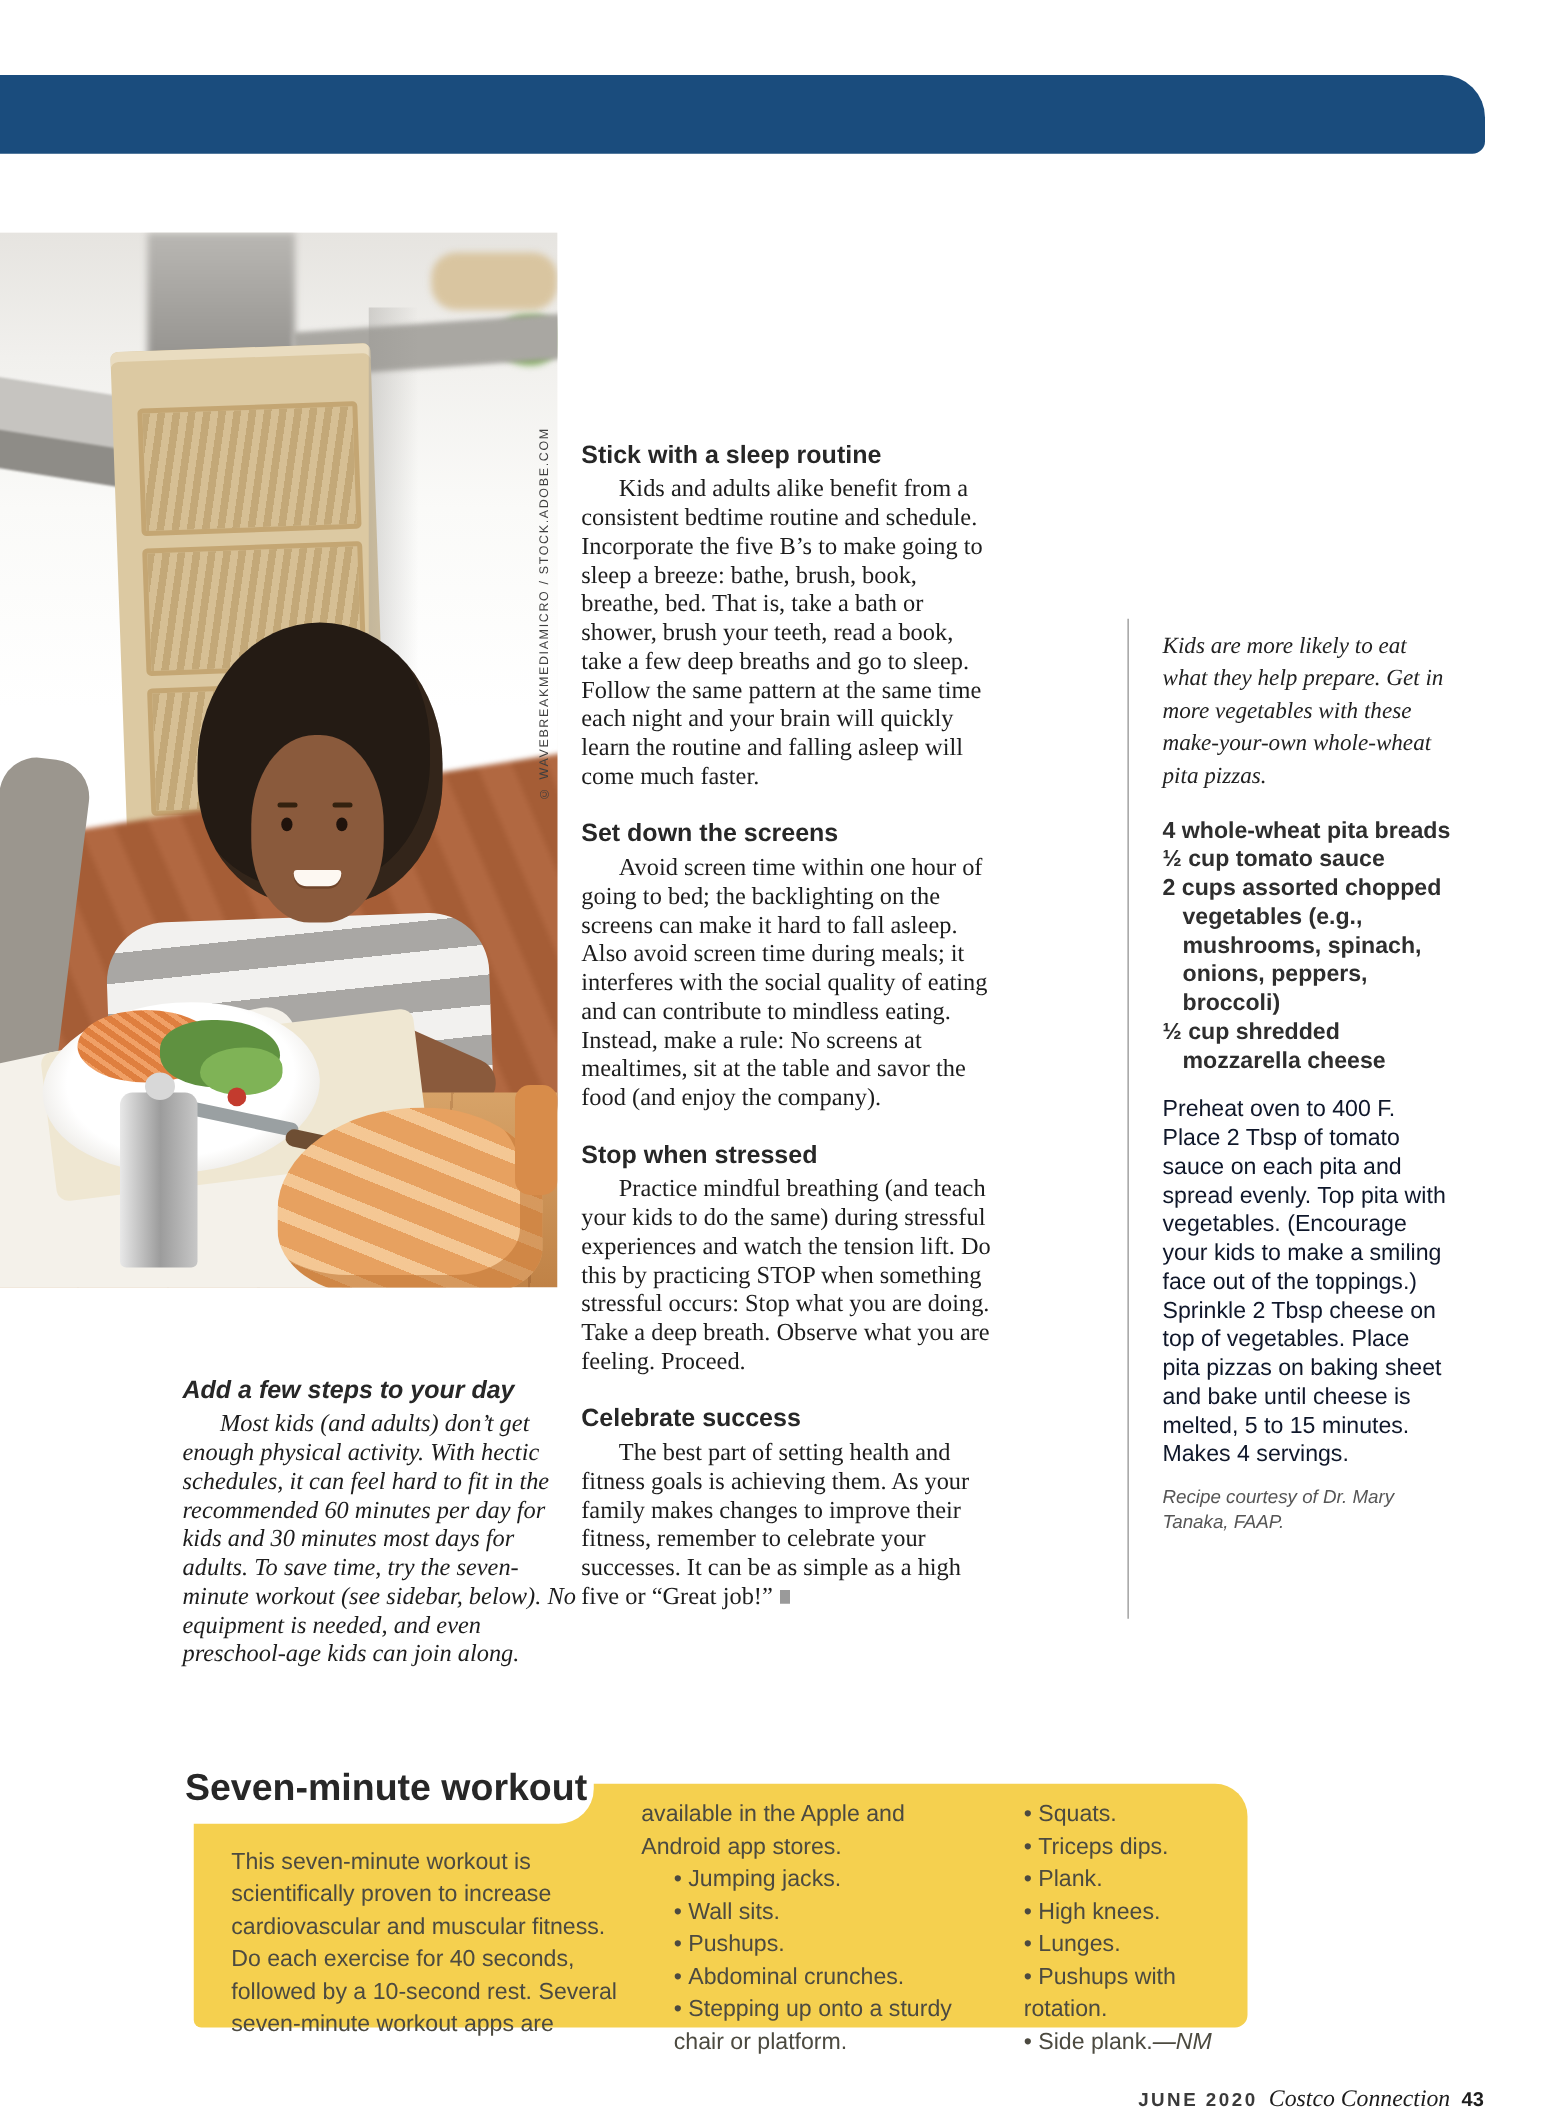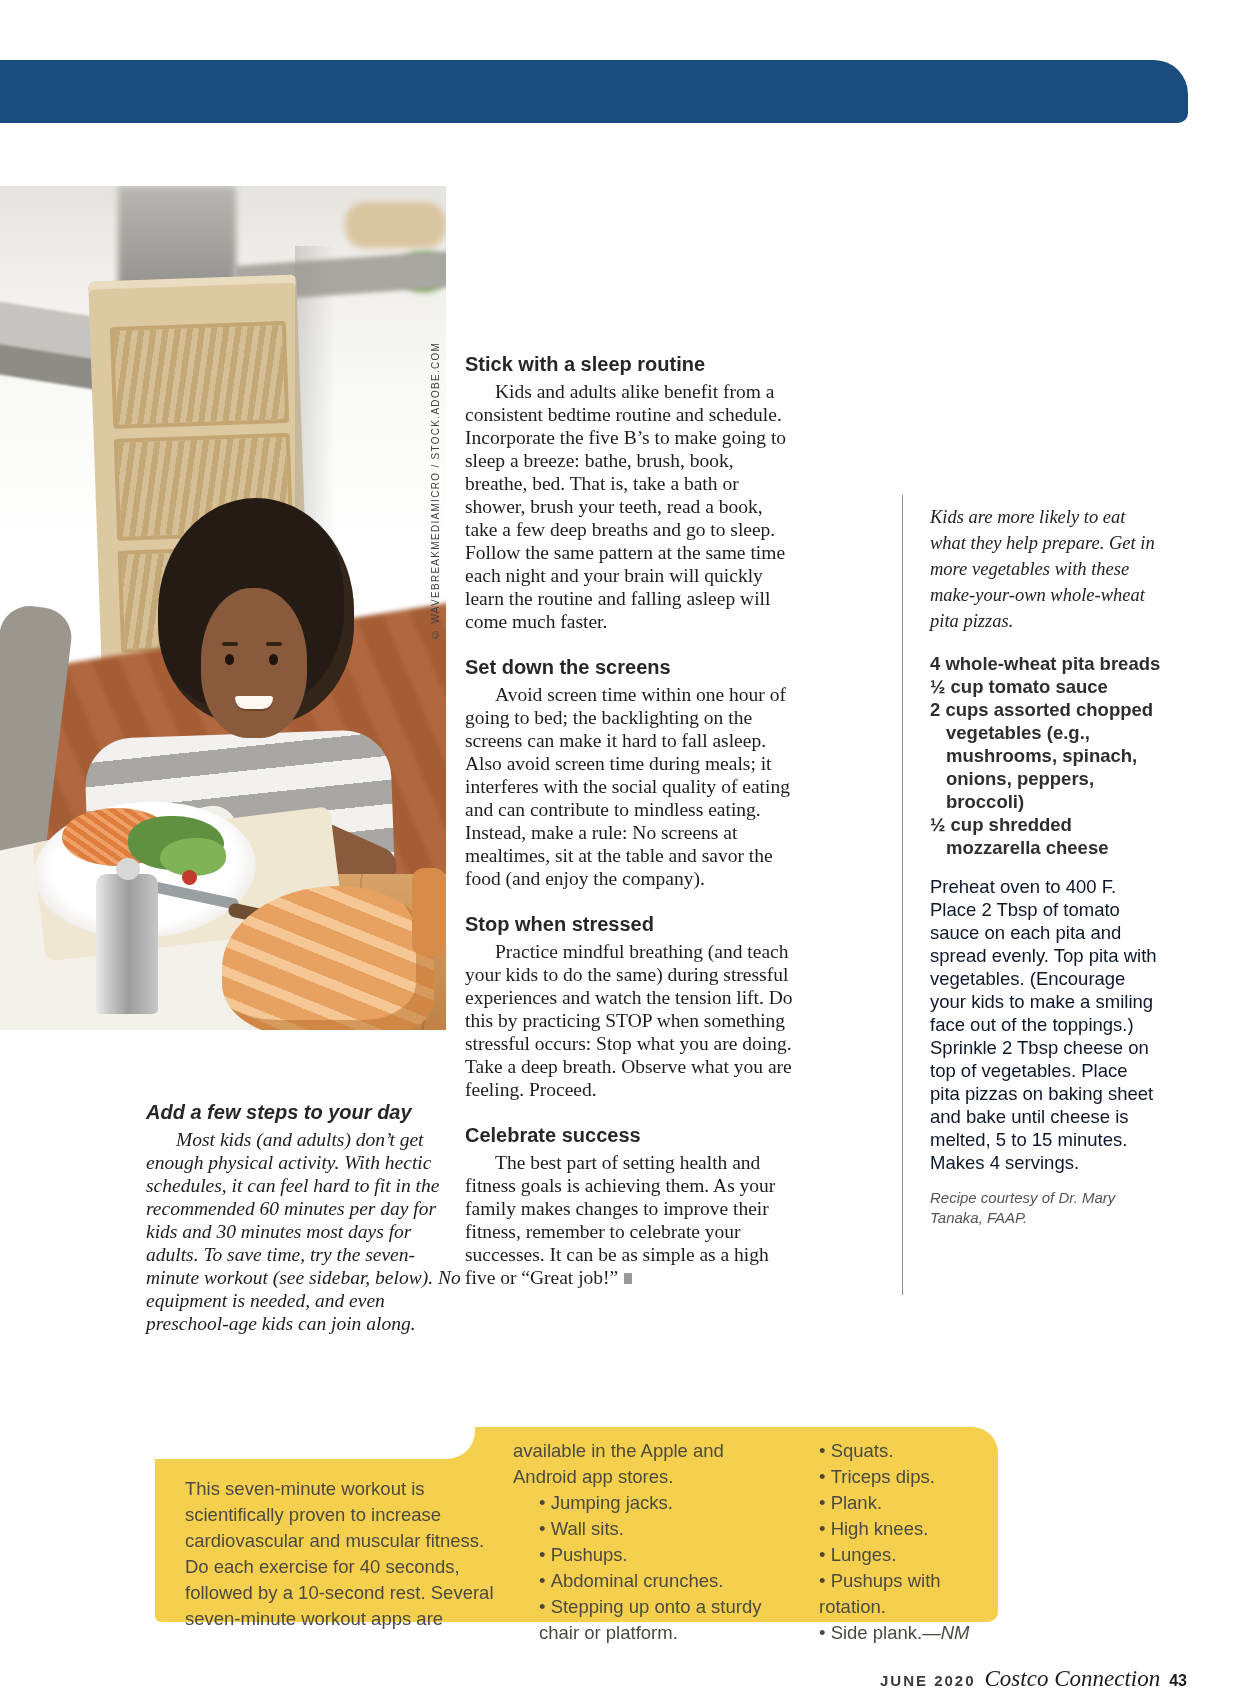--- a/index.html
+++ b/index.html
@@ -106,21 +106,21 @@
   .wcol-2{left:358px;top:11px;width:268px;}
   .wcol-3{left:638px;top:11px;width:200px;}
   .wcol ul{margin:0;padding:0 0 0 26px;}
   .wcol li{list-style:none;}
   .wcol li::before{content:"\2022\00a0";}
   .wcol .nm{font-style:italic;}
 
   
   .footer{position:absolute;top:1640px;right:63px;display:flex;align-items:baseline;gap:9px;}
   .footer .issue{font-size:15px;font-weight:700;letter-spacing:2px;color:#3a3a3a;margin-top:32px;}
-  .footer .mag{font-family:"Liberation Serif",serif;font-style:italic;font-size:23px;color:#1d1d1d;}
+  .footer .mag{font-family:"Liberation Serif",serif;font-style:italic;font-size:19px;color:#1d1d1d;}
   .footer .pno{font-size:16px;font-weight:700;color:#1d1d1d;}
 </style>
 </head>
 <body>
 
 <div class="page">
 
   <div class="topbar"></div>
 
   <div class="photo">
@@ -223,20 +223,21 @@
         <li>Triceps dips.</li>
         <li>Plank.</li>
         <li>High knees.</li>
         <li>Lunges.</li>
         <li>Pushups with rotation.</li>
         <li><span>Side plank.</span><span class="nm">—NM</span></li>
       </ul>
     </div>
   </div>
   <div class="workout-titleplate"></div>
+  <div class="workout-title">Seven-minute workout</div>
 
   <div class="footer">
     <span class="issue">JUNE 2020</span>
     <span class="mag">Costco Connection</span>
     <span class="pno">43</span>
   </div>
 
 </div>
 
 </body></html>

